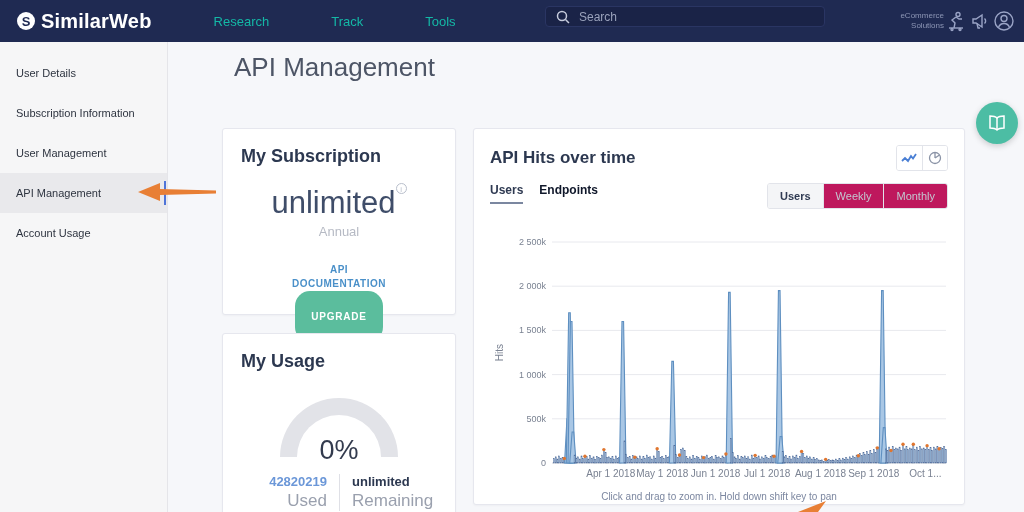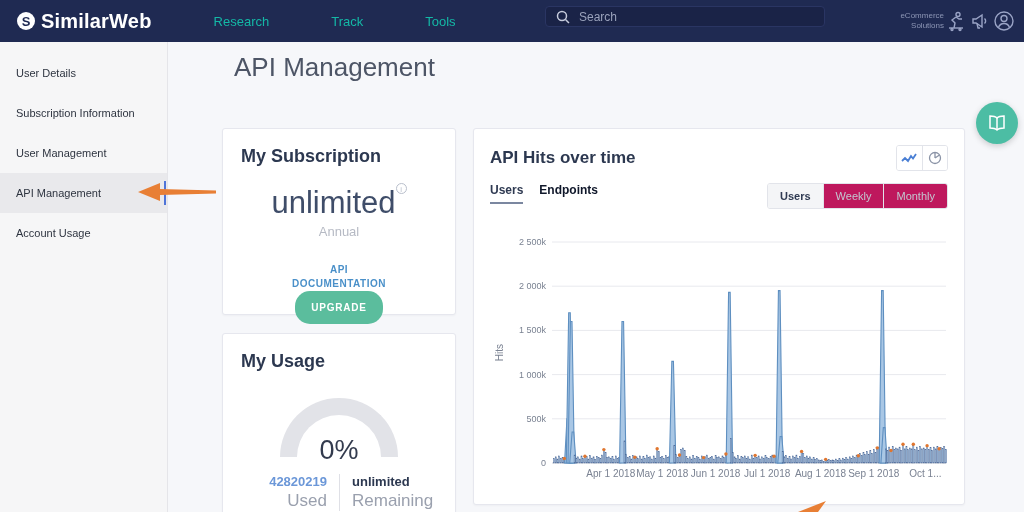--- a/index.html
+++ b/index.html
@@ -32,21 +32,21 @@
   .card-title { font-size:18px; font-weight:bold; color:#2c3850; }
 
   
   .card-sub { left:222px; top:128px; width:234px; height:187px; padding:17px 18px; }
   .plan-wrap { text-align:center; margin-top:18px; }
   .plan-name { font-size:31px; font-weight:400; color:#3f4d69; position:relative; }
   .info-dot { display:inline-block; width:11px; height:11px; border:1px solid #b9bfcc; border-radius:50%; color:#b9bfcc; font-size:8px; line-height:11px; text-align:center; vertical-align:top; margin-top:-2px; font-style:normal; }
   .plan-period { font-size:13px; color:#b6bac4; margin-top:3px; }
   .sub-actions { display:flex; align-items:center; margin-top:24px;flex-direction:column; }
   .doc-link { flex:1; text-align:center; font-size:10px; font-weight:bold; letter-spacing:.5px; color:#4a90c9; line-height:14px; cursor:pointer; }
-  .upgrade-btn { background:#5bbd9d; color:#fff; border:none; border-radius:15px; font-size:10px; font-weight:bold; letter-spacing:.8px; padding:11px 16px; cursor:pointer; font-family:"Liberation Sans",sans-serif; }
+  .upgrade-btn { background:#5bbd9d; color:#fff; border:none; border-radius:15px; font-size:10px; font-weight:bold; letter-spacing:.8px; padding:20px 16px; cursor:pointer; font-family:"Liberation Sans",sans-serif; }
 
   
   .card-usage { left:222px; top:333px; width:234px; height:200px; padding:17px 18px; }
   .gauge-wrap { position:relative; width:118px; height:60px; margin:26px auto 0; }
   .gauge { width:118px; height:59px; border:17px solid #e2e3e8; border-bottom:none; border-radius:118px 118px 0 0; }
   .gauge-value { position:absolute; left:0; right:0; bottom:-8px; text-align:center; font-size:27px; color:#333b4e; }
   .usage-stats { display:flex; margin-top:16px; }
   .usage-col { width:50%; }
   .usage-col.left { text-align:right; padding-right:12px; }
   .usage-col.right { text-align:left; padding-left:12px; border-left:1px solid #dfe0e6; }
@@ -467,20 +467,21 @@
       <circle cx="311.57894736842104" cy="236.392" r="1.7" fill="#e0762f"></circle>
       <circle cx="335.64912280701753" cy="244.348" r="1.7" fill="#e0762f"></circle>
       <circle cx="368.3157894736842" cy="240.812" r="1.7" fill="#e0762f"></circle>
       <circle cx="387.2280701754386" cy="232.856" r="1.7" fill="#e0762f"></circle>
       <circle cx="400.9824561403509" cy="235.508" r="1.7" fill="#e0762f"></circle>
       <circle cx="413.0175438596491" cy="229.32" r="1.7" fill="#e0762f"></circle>
       <circle cx="423.3333333333333" cy="229.32" r="1.7" fill="#e0762f"></circle>
       <circle cx="437.0877192982456" cy="230.64600000000002" r="1.7" fill="#e0762f"></circle>
       <circle cx="449.12280701754383" cy="233.74" r="1.7" fill="#e0762f"></circle>
     </svg>
+  <div class="chart-hint">Click and drag to zoom in. Hold down shift key to pan</div>
 </section>
 
 <div class="fab">
   <svg width="20" height="16" viewBox="0 0 20 16" fill="none" stroke="#ffffff" stroke-width="1.5">
     <path d="M10 3 C8.5 1.5 6 1 3 1 L3 13 C6 13 8.5 13.5 10 15 C11.5 13.5 14 13 17 13 L17 1 C14 1 11.5 1.5 10 3 Z"></path>
     <line x1="10" y1="3" x2="10" y2="15"></line>
   </svg>
 </div>
 
 <svg class="annot" style="left:136px; top:181px;" width="82" height="22" viewBox="0 0 82 22">

